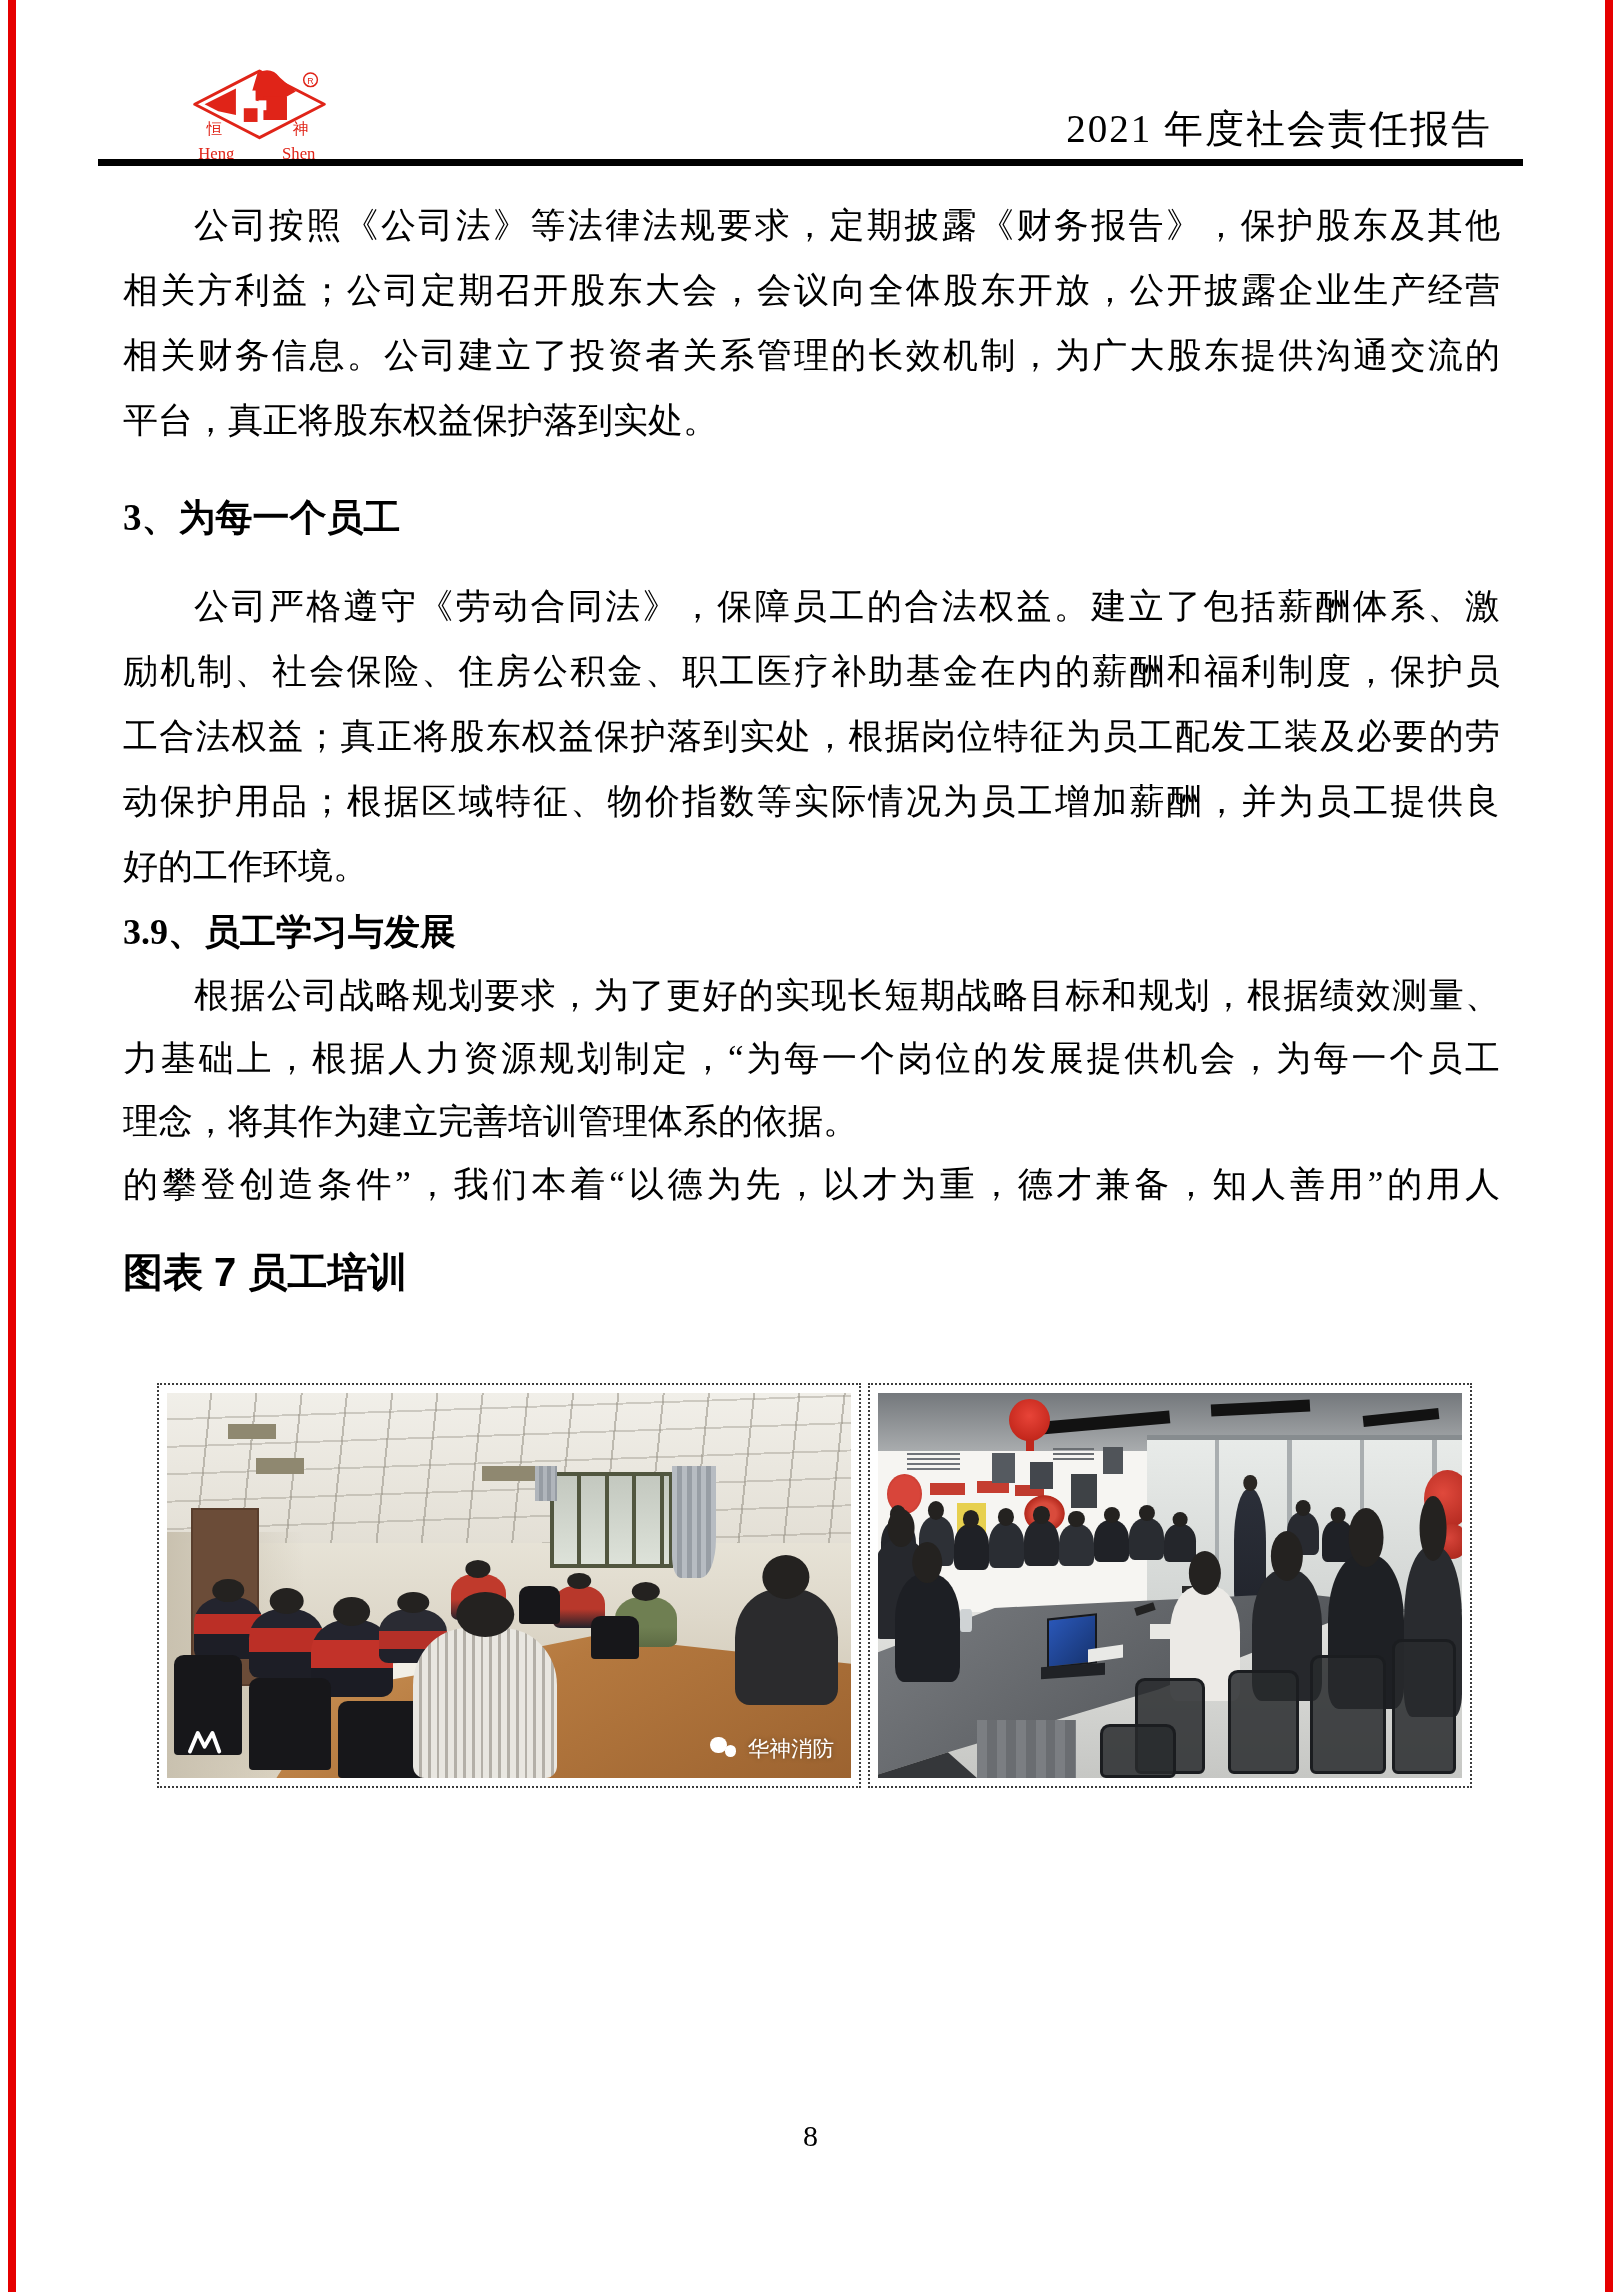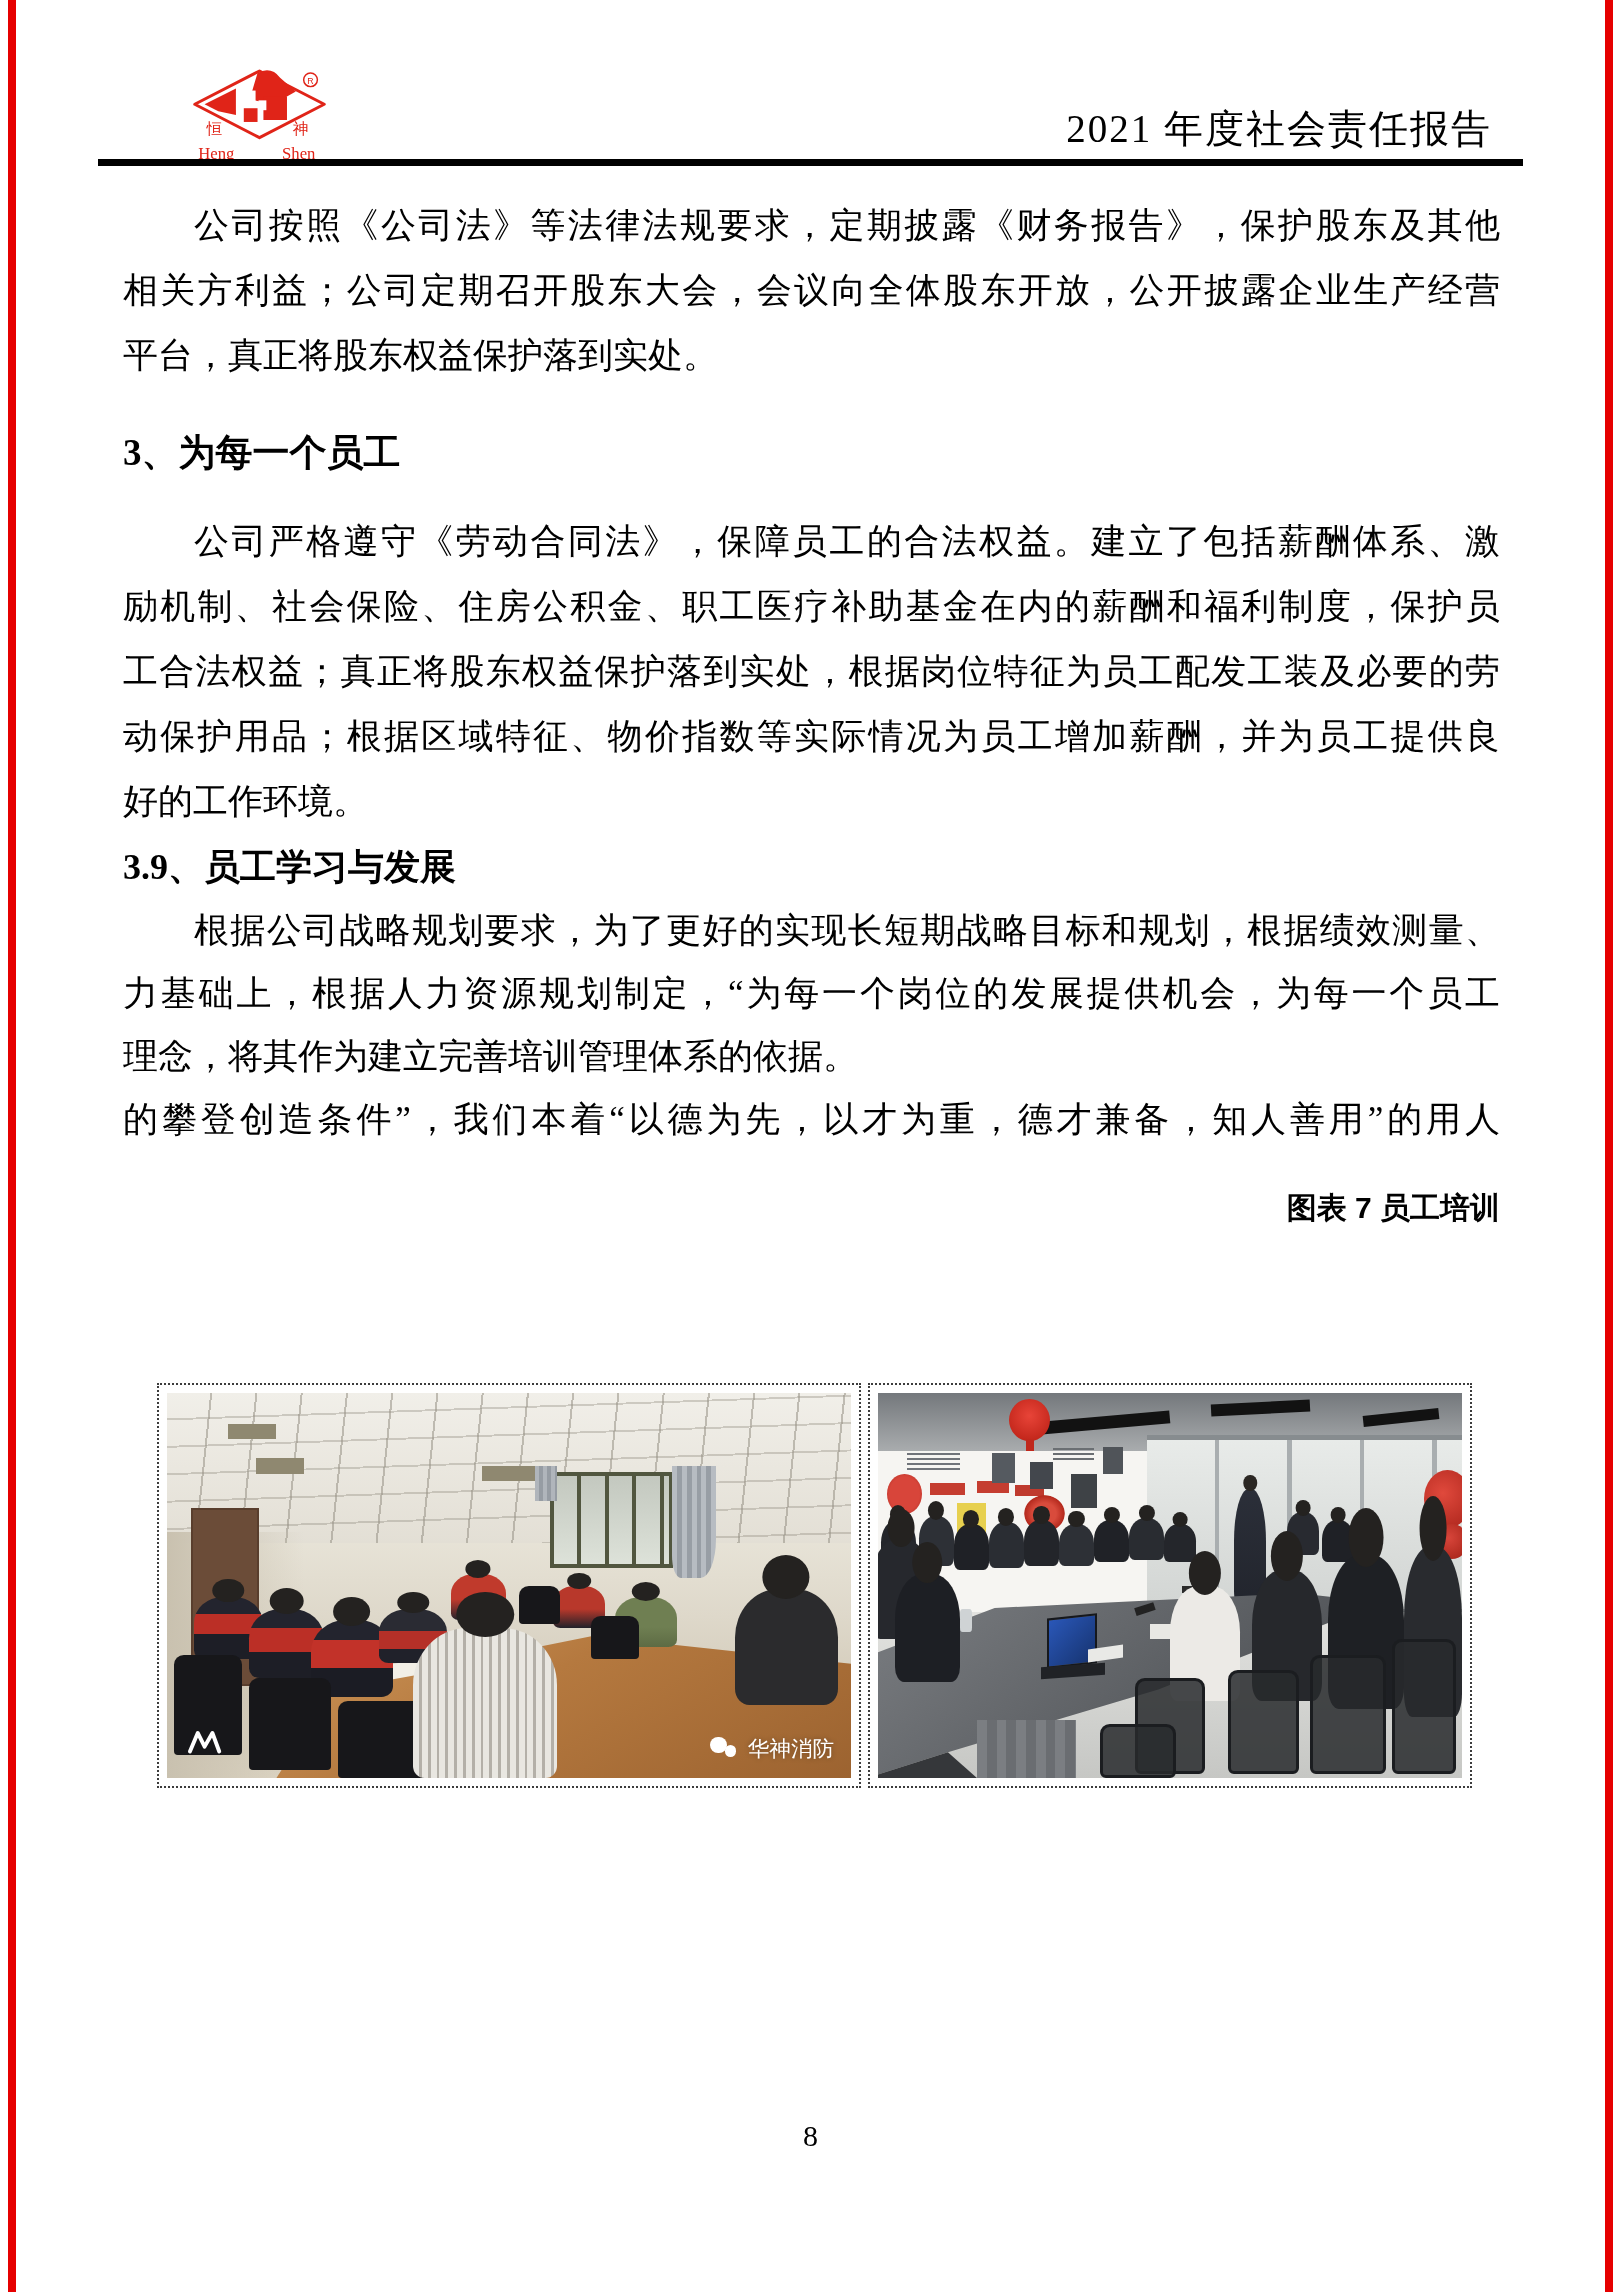--- a/index.html
+++ b/index.html
@@ -17,22 +17,22 @@
   .content{position:absolute;left:123px;top:193px;width:1377px;}
   .line{height:65px;line-height:65px;font-size:35px;text-align:justify;text-align-last:justify;}
   .line.last{text-align:left;text-align-last:left;}
   .line.indent{text-indent:71px;}
   .para.compact .line{height:63px;line-height:63px;}
   .h-main{margin-top:32px;height:65px;line-height:65px;font-size:37px;font-weight:bold;}
   .h-sub{height:65px;line-height:65px;font-size:36px;font-weight:bold;}
   .h-main .num,.h-sub .num{font-family:"Liberation Serif",serif;}
   .h-main .lbl,.h-sub .lbl{font-family:"Liberation Sans","DejaVu Sans",sans-serif;}
   .para2{margin-top:23.5px;}
-  .caption{margin-top:24.5px;height:65px;line-height:65px;font-size:30px;font-weight:bold;
-           text-align:right;font-family:"Liberation Sans","DejaVu Sans",sans-serif;}
+  .caption{margin-top:24.5px;height:65px;line-height:65px;font-size:40px;font-weight:bold;
+           text-align:left;font-family:"Liberation Sans","DejaVu Sans",sans-serif;}
   
   .photo-box{position:absolute;top:1383px;height:405px;border:2px dotted #3c3c3c;background:#fff;
              padding:7.8px;box-sizing:border-box;}
   .box-l{left:157px;width:704px;}
   .box-r{left:868px;width:604px;}
   .photo{position:relative;width:100%;height:100%;overflow:hidden;}
   
   .photo-l{background:linear-gradient(180deg,#eceade 0%,#e7e3d7 38%,#ded8ca 58%,#d3cbba 78%,#ddd5c4 100%);}
   .pl-ceiling{left:0;top:0;right:0;height:39%;
      background:repeating-linear-gradient(96deg,rgba(150,145,133,0) 0 43px,rgba(150,145,133,.55) 43px 45px),
@@ -188,20 +188,21 @@
       <text x="120" y="96" font-size="17" text-anchor="middle" fill="#e02418" font-family="Liberation Serif, serif">Shen</text>
     </svg>
   </div>
   <div class="header-title">2021 年度社会责任报告</div>
   <div class="header-rule"></div>
 
   <div class="content">
     <div class="para">
         <div class="line indent">公司按照《公司法》等法律法规要求，定期披露《财务报告》，保护股东及其他</div>
         <div class="line">相关方利益；公司定期召开股东大会，会议向全体股东开放，公开披露企业生产经营</div>
+        <div class="line">相关财务信息。公司建立了投资者关系管理的长效机制，为广大股东提供沟通交流的</div>
         <div class="line last">平台，真正将股东权益保护落到实处。</div>
       </div>
     <div class="h-main">
       <span class="num">3、</span><span class="lbl">为每一个员工</span>
     </div>
     <div class="para para2">
         <div class="line indent">公司严格遵守《劳动合同法》，保障员工的合法权益。建立了包括薪酬体系、激</div>
         <div class="line">励机制、社会保险、住房公积金、职工医疗补助基金在内的薪酬和福利制度，保护员</div>
         <div class="line">工合法权益；真正将股东权益保护落到实处，根据岗位特征为员工配发工装及必要的劳</div>
         <div class="line">动保护用品；根据区域特征、物价指数等实际情况为员工增加薪酬，并为员工提供良</div>

